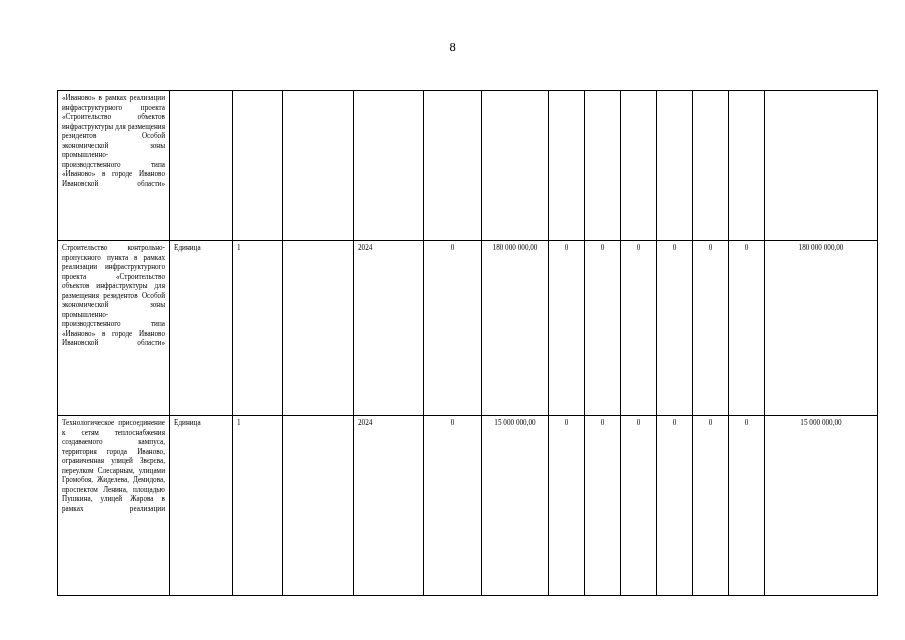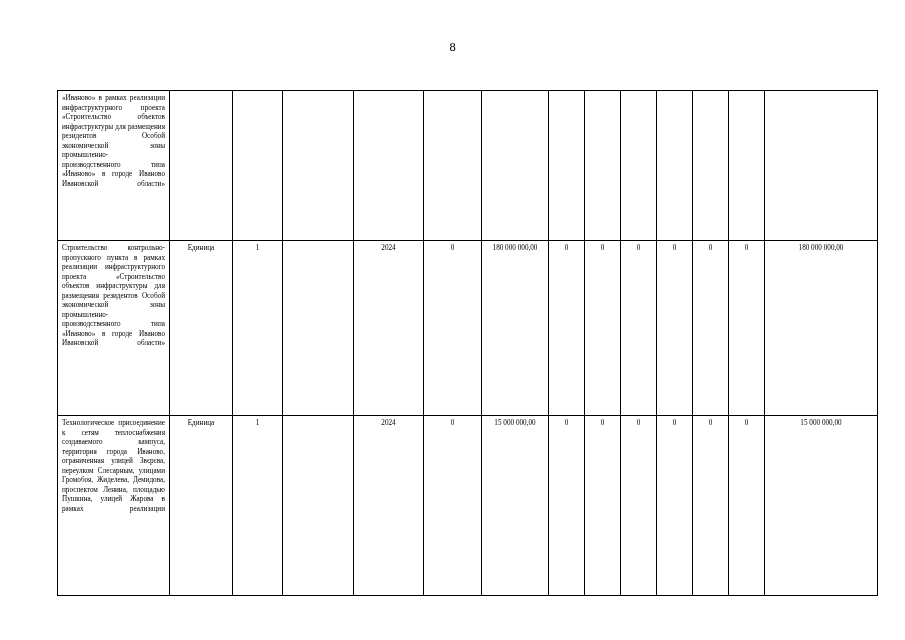--- a/index.html
+++ b/index.html
@@ -48,21 +48,20 @@
     font-size: 7.2px;
     line-height: 1.32;
     font-family: "Liberation Serif", serif;
   }
   td.c-desc {
     text-align: justify;
     text-align-last: justify;
     hyphens: auto;
   }
   td.c-center {
-    text-align: center;
   }
   td.c-num {
     text-align: center;
   }
   .cell-text {
     display: block;
     white-space: pre-line;
   }
   
   col.w-desc   { width: 112px; }

